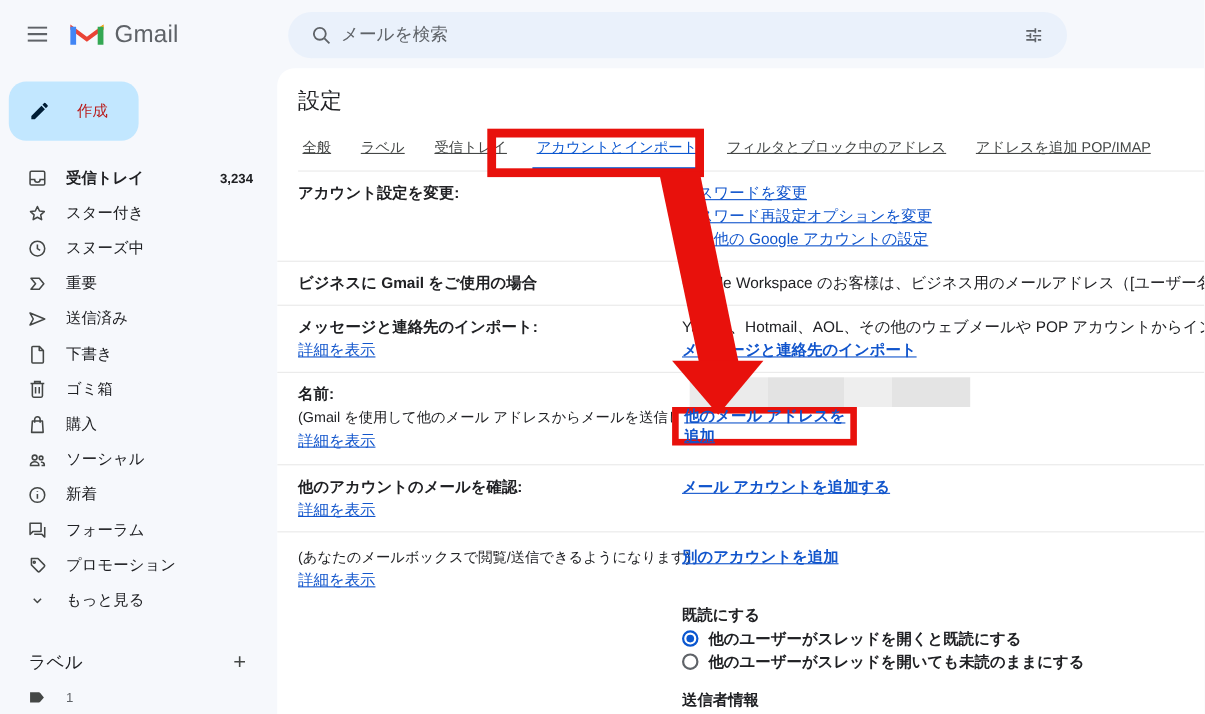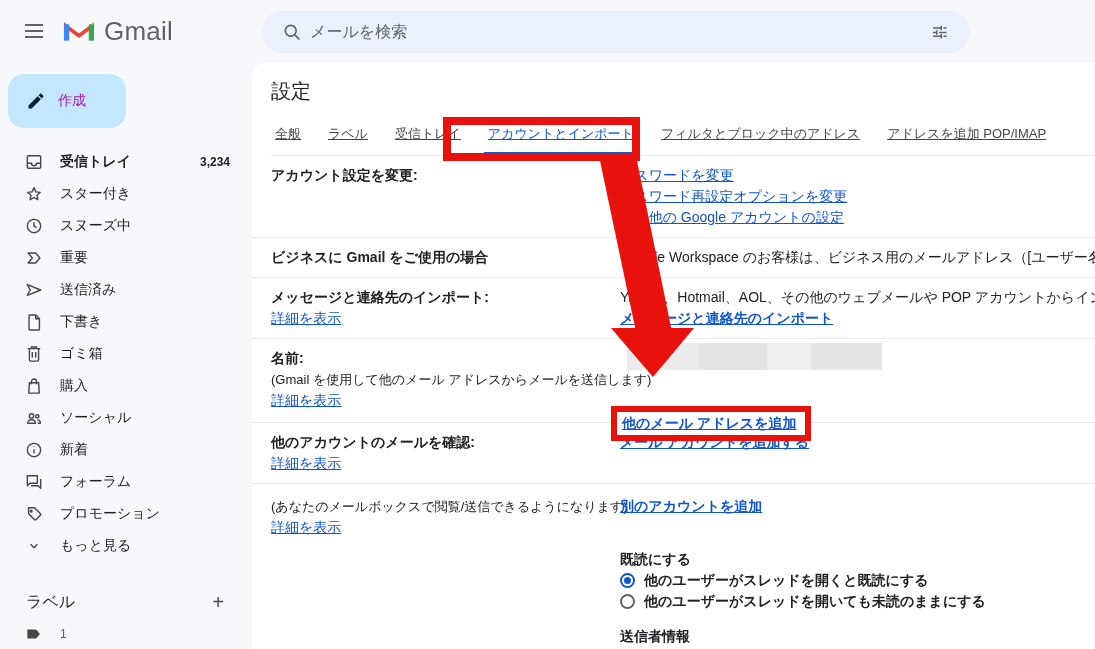--- a/index.html
+++ b/index.html
@@ -10,29 +10,29 @@
     background:#f6f8fc;
     color:#202124;
     font-size:14px;
   }
   svg { display:block; }
 
   
   .topbar { position:absolute; left:0; top:0; width:1095px; height:62px; display:flex; align-items:center; }
   .hamburger { width:40px; height:40px; margin-left:14px; border:none; background:transparent; display:flex; align-items:center; justify-content:center; cursor:pointer; }
   .logo { display:flex; align-items:center; gap:8px; margin-left:8px; }
-  .logo-text { font-size:26px; color:#5f6368; letter-spacing:.2px; }
+  .logo-text { font-size:22px; color:#5f6368; letter-spacing:.2px; }
   .search { position:absolute; left:262px; top:11px; width:708px; height:42px; background:#eaf1fb; border-radius:24px; display:flex; align-items:center; padding:0 12px; }
   .search-btn { width:36px; height:36px; border:none; background:transparent; display:flex; align-items:center; justify-content:center; cursor:pointer; }
   .search input { flex:1; border:none; background:transparent; outline:none; font-size:16px; color:#4c1d95; font-family:"Liberation Sans",sans-serif; }
   .search input::placeholder { color:#5f6368; opacity:1; }
 
   
   .sidebar { position:absolute; left:0; top:62px; width:252px; bottom:0; }
-  .compose { margin:12px 0 0 8px; width:118px; height:54px; background:#c2e7ff; border:none; border-radius:16px; display:flex; align-items:center; gap:12px; padding-left:18px; font-size:14px; font-weight:500; color:#a21caf; cursor:pointer; font-family:"Liberation Sans",sans-serif; }
+  .compose { margin:12px 0 0 8px; width:118px; height:54px; background:#c2e7ff; border:none; border-radius:16px; display:flex; align-items:center; gap:24px; padding-left:18px; font-size:14px; font-weight:500; color:#b91c1c; cursor:pointer; font-family:"Liberation Sans",sans-serif; }
   .nav { margin-top:18px; }
   .nav-item { height:32px; display:flex; align-items:center; padding:0 12px 0 24px; border-radius:0 16px 16px 0; cursor:pointer; color:#202124; }
   .nav-item .ic { width:20px; height:20px; margin-right:16px; flex:0 0 20px; }
   .nav-item .lbl { flex:1; font-size:14px; }
   .nav-item .cnt { font-size:12px; color:#202124; margin-right:10px; }
   .nav-item.bold .lbl, .nav-item.bold .cnt { font-weight:700; }
   .labels-hdr { margin-top:24px; height:32px; display:flex; align-items:center; padding:0 22px 0 26px; }
   .labels-hdr .t { flex:1; font-size:16px; color:#202124; }
   .plus-btn { width:24px; height:24px; border:none; background:transparent; font-size:20px; color:#444746; cursor:pointer; line-height:1; }
   .label-item { height:32px; display:flex; align-items:center; padding:0 12px 0 24px; cursor:pointer; }
@@ -61,21 +61,21 @@
   .radio { width:15px; height:15px; border-radius:50%; border:2px solid #5f6368; flex:0 0 15px; display:flex; align-items:center; justify-content:center; background:#fff; }
   .radio.sel { border-color:#0b57d0; }
   .radio.sel i { width:7px; height:7px; border-radius:50%; background:#0b57d0; display:block; }
   .gap1 { margin-top:32px; }
   .gap2 { margin-top:14px; }
 
   
   .redact { position:absolute; left:627px; top:343px; width:255px; height:27px; z-index:5;
             background:linear-gradient(90deg,#ebebeb 0 28%,#e3e3e3 28% 55%,#eeeeee 55% 72%,#e4e4e4 72% 100%); }
   .anno-box1 { position:absolute; left:443px; top:117px; width:197px; height:44px; border:8px solid #e8110c; z-index:50; pointer-events:none; }
-  .anno-box2 { position:absolute; left:611px; top:370px; width:200px; height:35px; border:6px solid #e8110c; background:#fff; z-index:40; display:flex; align-items:center; padding-left:5px;margin-top:36px; }
+  .anno-box2 { position:absolute; left:611px; top:370px; width:168px; height:35px; border:6px solid #e8110c; background:#fff; z-index:40; display:flex; align-items:center; padding-left:5px; }
   .anno-arrow { position:absolute; left:0; top:0; z-index:60; pointer-events:none; }
 </style>
 </head>
 <body>
 
 <div class="topbar">
   <button class="hamburger">
     <svg width="18" height="14" viewBox="0 0 18 14">
         <g fill="#5f6368">
           <rect width="18" height="2"></rect>

